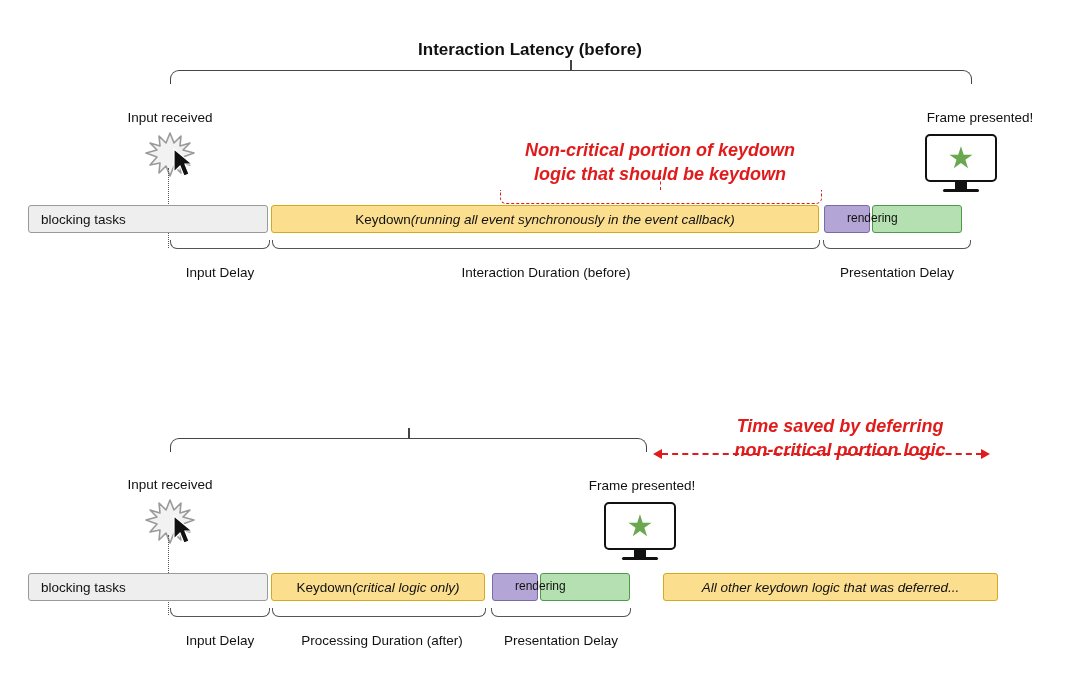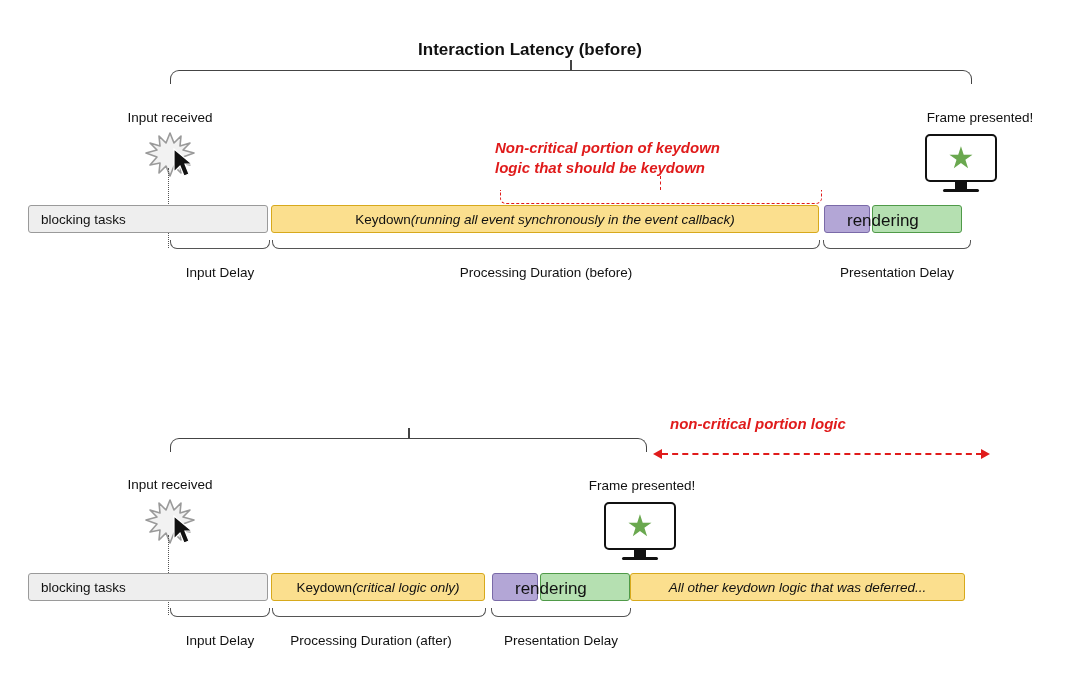--- a/index.html
+++ b/index.html
@@ -38,25 +38,25 @@
     white-space: nowrap;
     text-align: center;
   }
   .phase-label {
     font-size: 13.5px;
     color: #111;
     white-space: nowrap;
     text-align: center;
   }
   .red-note {
-    font-size: 15px;
+    font-size: 18px;
     font-weight: bold;
     font-style: italic;
     color: #e01b1b;
-    text-align: left;
+    text-align: center;
     line-height: 1.35;
     white-space: nowrap;
   }
 
   
   .bar {
     box-sizing: border-box;
     height: 28px;
     border-radius: 3px;
     display: flex;
@@ -83,21 +83,21 @@
     border: 1px solid #7a6aa8;
   }
   .bar-green {
     background: #b5e0b1;
     border: 1px solid #4f9a48;
     color: #111;
     justify-content: center;
   }
   .rendering-text {
     position: absolute;
-    font-size: 17px;
+    font-size: 12px;
     color: #111;
     white-space: nowrap;
   }
 
   
   .brace {
     box-sizing: border-box;
     border-top: 1.6px solid #444;
     border-left: 1.6px solid #444;
     border-right: 1.6px solid #444;
@@ -234,30 +234,31 @@
 
   <div class="bar bar-purple abs" style="left:824px; top:205px; width:46px;"></div>
 
   <div class="bar bar-green abs" style="left:872px; top:205px; width:90px;"></div>
   <div class="rendering-text" style="left:847px; top:211px;">rendering</div>
 
   <div class="brace-down abs" style="left:170px; top:240px; width:100px;"></div>
   <div class="phase-label abs" style="left:140px; top:265px; width:160px;">Input Delay</div>
 
   <div class="brace-down abs" style="left:272px; top:240px; width:548px;"></div>
-  <div class="phase-label abs" style="left:426px; top:265px; width:240px;">Processing Duration (before)</div>
+  <div class="phase-label abs" style="left:426px; top:265px; width:240px;">Interaction Duration (before)</div>
 
   <div class="brace-down abs" style="left:823px; top:240px; width:148px;"></div>
   <div class="phase-label abs" style="left:717px; top:265px; width:360px;">Presentation Delay</div>
 
 
   <div class="brace abs" style="left:170px; top:438px; width:477px;"></div>
   <div class="brace-stem" style="left:408px; top:428px;"></div>
 
   <div class="red-note abs" style="left:670px; top:414px; width:340px;">
+    <div>Time saved by deferring</div>
     <div>non-critical portion logic</div>
   </div>
   <div class="red-arrow-line" style="left:662px; top:453px; width:320px;"></div>
   <div class="arrow-head arrow-left" style="left:653px; top:449px;"></div>
   <div class="arrow-head arrow-right" style="left:981px; top:449px;"></div>
 
   <div class="small-label abs" style="left:90px; top:477px; width:160px;">Input received</div>
 
   <svg class="abs" width="60" height="52" viewBox="0 0 60 52" style="left:140px; top:497px;">
     <path d="M30 3 L34 13 L41 6 L40 16 L50 13 L43 20 L54 23 L43 27 L50 35 L40 33 L41 43 L34 36 L30 46 L26 36 L19 43 L20 33 L10 35 L17 27 L6 23 L17 20 L10 13 L20 16 L19 6 L26 13 Z" fill="#f2f2f2" stroke="#9a9a9a" stroke-width="1.6" stroke-linejoin="round"></path>
@@ -286,26 +287,26 @@
       <span>Keydown </span>
       <span style="font-style:italic;">(critical logic only)</span>
     </span>
   </div>
 
   <div class="bar bar-purple abs" style="left:492px; top:573px; width:46px;"></div>
 
   <div class="bar bar-green abs" style="left:540px; top:573px; width:90px;"></div>
   <div class="rendering-text" style="left:515px; top:579px;">rendering</div>
 
-  <div class="bar bar-keydown abs" style="left:630px; top:573px; width:335px;">
+  <div class="bar bar-keydown abs" style="left:663px; top:573px; width:335px;">
     <span style="font-style:italic;">All other keydown logic that was deferred...</span>
   </div>
 
   <div class="brace-down abs" style="left:170px; top:608px; width:100px;"></div>
   <div class="phase-label abs" style="left:140px; top:633px; width:160px;">Input Delay</div>
 
   <div class="brace-down abs" style="left:272px; top:608px; width:214px;"></div>
-  <div class="phase-label abs" style="left:251px; top:633px; width:240px;">Processing Duration (after)</div>
+  <div class="phase-label abs" style="left:262px; top:633px; width:240px;">Processing Duration (after)</div>
 
   <div class="brace-down abs" style="left:491px; top:608px; width:140px;"></div>
   <div class="phase-label abs" style="left:471px; top:633px; width:180px;">Presentation Delay</div>
 
 </div>
 
 </body></html>

